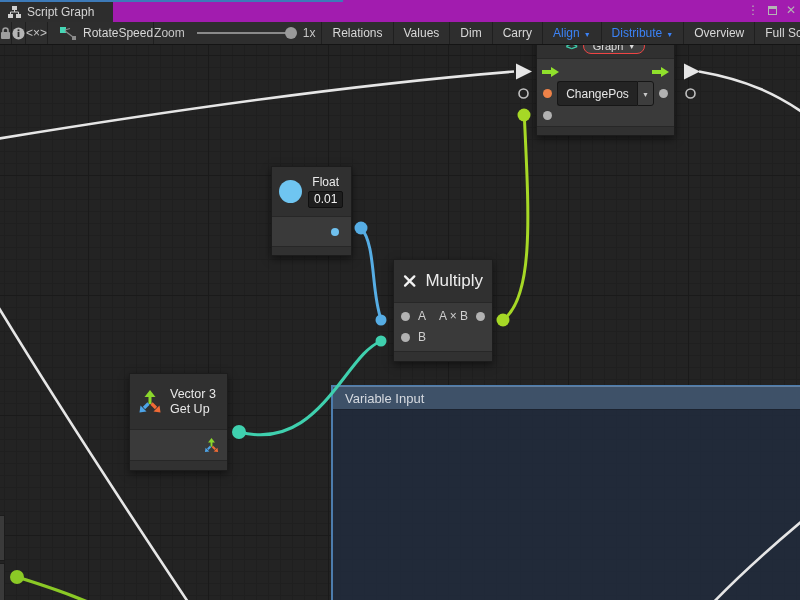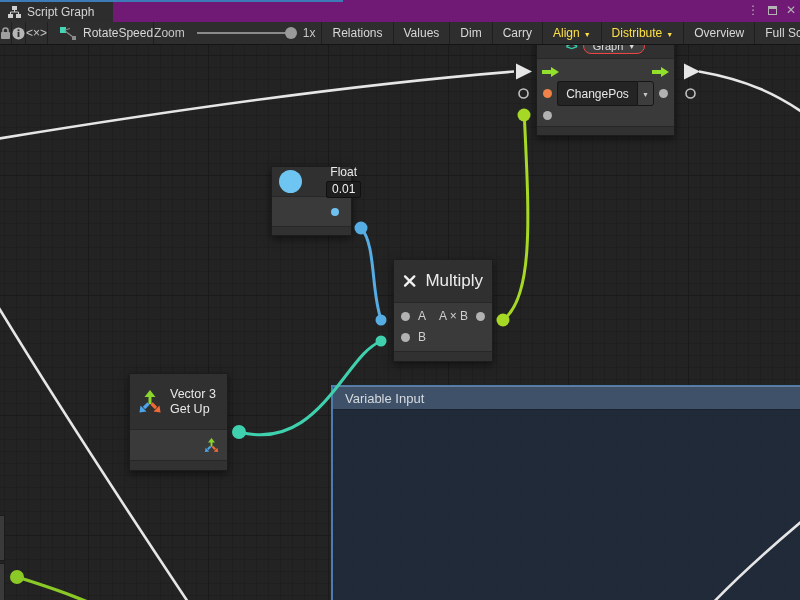--- a/index.html
+++ b/index.html
@@ -1,33 +1,33 @@
 <!DOCTYPE html>
 <html><head>
 <meta charset="utf-8">
 <style>
   * { margin:0; padding:0; box-sizing:border-box; }
   html,body { width:800px; height:600px; overflow:hidden; background:#232323;
               font-family:"Liberation Sans", sans-serif; color:#d8d8d8; font-size:12px; }
   #window { position:relative; width:800px; height:600px; }
 
   
-  #tabbar { position:absolute; left:0; top:0; width:800px; height:26px; background:#701a75; z-index:20; }
+  #tabbar { position:absolute; left:0; top:0; width:800px; height:26px; background:#a21caf; z-index:20; }
   #accent-line { position:absolute; left:0; top:0; width:343px; height:2px; background:#3d7ab8; }
   #tab { position:absolute; left:0; top:2px; width:113px; height:20px; background:#2d2d2d;
          display:flex; align-items:center; gap:6px; padding-left:8px; color:#d4d4d4; }
   #win-controls { position:absolute; right:4px; top:3px; display:flex; align-items:center; gap:9px; color:#b4b4b4; font-size:12px; }
   .sq-icon { display:inline-block; width:9px; height:9px; border:1.5px solid #b4b4b4; border-top-width:3px; }
 
   
   #toolbar { position:absolute; left:0; top:22px; width:800px; height:23px; background:#2e2e2e;
              border-bottom:1px solid #141414; display:flex; align-items:stretch; z-index:20; }
   .tseg { display:flex; align-items:center; justify-content:center; border-right:1px solid #1f1f1f; }
   .tbtn { padding:0 10px; display:flex; align-items:center; gap:4px; color:#d8d8d8; white-space:nowrap; }
-  .tbtn.disabled { color:#fde047; }
+  .tbtn.disabled { color:#3b82f6; }
   .caret { font-size:7px; line-height:1; transform:translateY(1px); }
   #zoom-track { width:94px; height:2px; background:#8a8a8a; position:relative; margin:0 4px; }
   #zoom-handle { position:absolute; right:-6px; top:-5px; width:12px; height:12px; border-radius:50%; background:#9a9a9a; }
   .muted { color:#c6c6c6; }
 
   
   #canvas { position:absolute; left:0; top:45px; width:800px; height:555px; overflow:hidden;
     background-color:#232323;
     background-image:
       linear-gradient(#1a1a1a 1px, transparent 1px),
@@ -59,21 +59,21 @@
   .grow3 { height:22px; display:flex; align-items:center; padding:0 6px; }
   #graph-node .node-footer { height:9px; }
   #changepos { display:flex; align-items:stretch; height:25px; }
   #changepos .field { background:#242424; border:1px solid #161616; border-right:none; border-radius:3px 0 0 3px;
                       padding:0 8px; display:flex; align-items:center; color:#e6e6e6; }
   #changepos .cbtn { background:#3d3d3d; border:1px solid #161616; border-radius:0 3px 3px 0; width:17px;
                      display:flex; align-items:center; justify-content:center; color:#c8c8c8; }
 
   
   #float-node { left:271px; top:121px; width:81px; }
-  #float-node .node-header { height:30px; gap:24px; padding:0 7px;text-align:center; }
+  #float-node .node-header { height:50px; gap:6px; padding:0 7px;text-align:center; }
   #float-circle { width:23px; height:23px; border-radius:50%; background:#6fc5f1; flex:none; }
   #float-right { display:flex; flex-direction:column; align-items:center; gap:2px; }
   #float-title { color:#ececec; }
   #float-value { background:#1e1e1e; border:1px solid #101010; border-radius:2px; color:#f2f2f2;
                  padding:0 5px; font-size:12px; line-height:15px; }
   #float-node .node-body { height:29px; display:flex; align-items:center; justify-content:flex-end; padding-right:12px; }
   #float-node .node-footer { height:9px; }
 
   
   #multiply-node { left:393px; top:214px; width:100px; }

